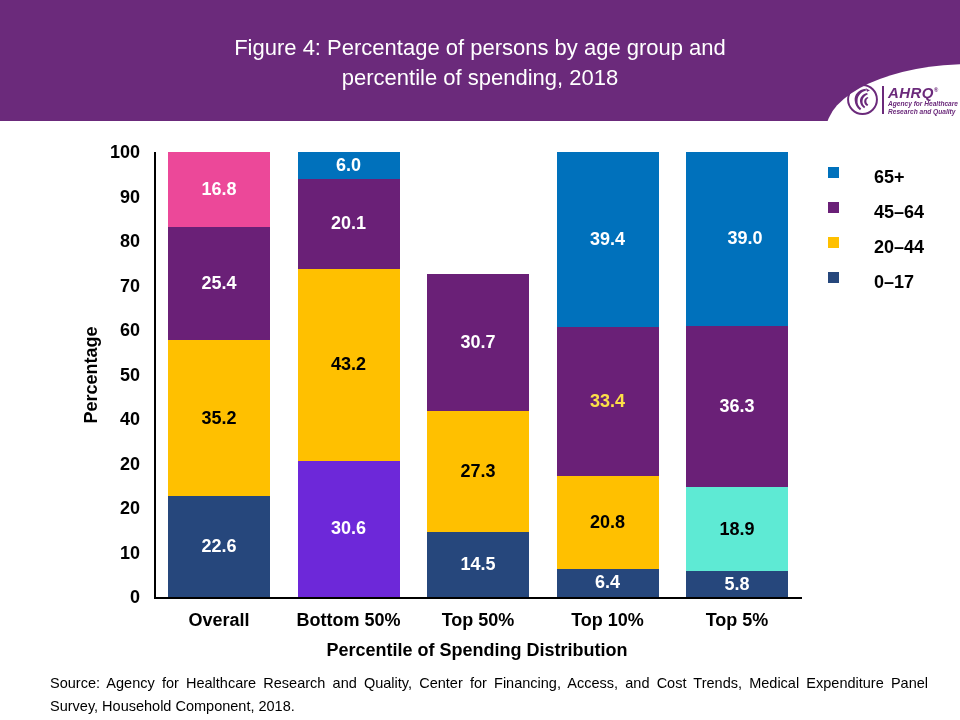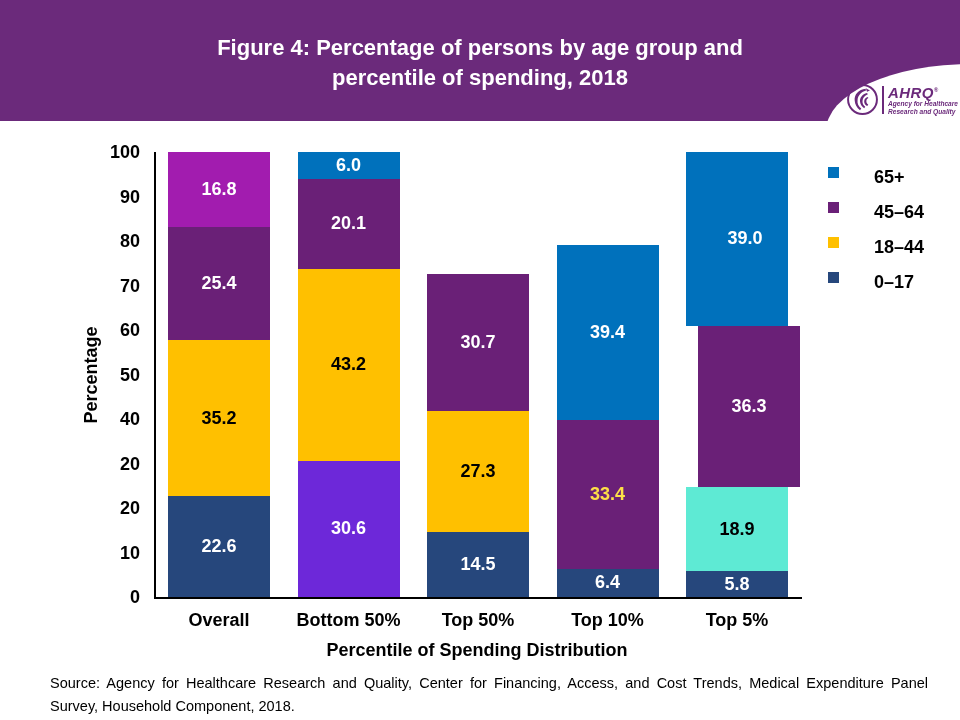--- a/index.html
+++ b/index.html
@@ -4,21 +4,21 @@
 <style>
   html,body{margin:0;padding:0;}
   body{
     width:960px;height:720px;position:relative;overflow:hidden;
     background:#ffffff;font-family:"Liberation Sans",sans-serif;
   }
   
   .banner{position:absolute;left:0;top:0;width:960px;height:121px;overflow:hidden;}
   .banner-title{
     position:absolute;left:0;top:33px;width:100%;text-align:center;
-    color:#ffffff;font-size:22px;font-weight:bold;line-height:30px;
+    color:#ffffff;font-size:22px;font-weight:normal;line-height:30px;
   }
   .logo-ellipse{position:absolute;left:826px;top:64px;width:292px;height:134px;
     background:#ffffff;border-radius:50%;}
   .logo-content{position:absolute;left:846px;top:83px;display:flex;align-items:center;}
   .hhs-eagle{width:33px;height:33px;display:block;}
   .hhs-divider{width:2px;height:28px;margin:0 4px 0 3px;}
   .ahrq-block{font-style:italic;}
   .ahrq-abbrev{font-size:15px;font-weight:bold;letter-spacing:.4px;line-height:15px;}
   .ahrq-reg{font-size:6px;vertical-align:super;}
   .ahrq-tagline{font-size:6.6px;font-weight:bold;line-height:7.6px;}
@@ -98,21 +98,21 @@
     <div class="bar" style="left: 12px;">
       <div class="seg" style="height: 22.6%; background: rgb(38, 71, 124);">
         <span class="seglab" style="color: rgb(255, 255, 255);">22.6</span>
       </div>
       <div class="seg" style="height: 35.2%; background: rgb(255, 192, 0);">
         <span class="seglab" style="color: rgb(0, 0, 0);">35.2</span>
       </div>
       <div class="seg" style="height: 25.4%; background: rgb(106, 32, 119);">
         <span class="seglab" style="color: rgb(255, 255, 255);">25.4</span>
       </div>
-      <div class="seg" style="height: 16.8%; background: #a21caf;">
+      <div class="seg" style="height: 16.8%; background: #ec4899;">
         <span class="seglab" style="color: rgb(255, 255, 255);">16.8</span>
       </div>
     </div>
     <div class="bar" style="left: 141.5px;">
       <div class="seg" style="height: 30.6%; background: #6d28d9;">
         <span class="seglab" style="color: rgb(255, 255, 255);">30.6</span>
       </div>
       <div class="seg" style="height: 43.2%; background: rgb(255, 192, 0);">
         <span class="seglab" style="color: rgb(0, 0, 0);">43.2</span>
       </div>
@@ -131,35 +131,38 @@
         <span class="seglab" style="color: rgb(0, 0, 0);">27.3</span>
       </div>
       <div class="seg" style="height: 30.7%; background: rgb(106, 32, 119);">
         <span class="seglab" style="color: rgb(255, 255, 255);">30.7</span>
       </div>
     </div>
     <div class="bar" style="left: 400.5px;">
       <div class="seg" style="height: 6.4%; background: rgb(38, 71, 124);">
         <span class="seglab" style="color: rgb(255, 255, 255);">6.4</span>
       </div>
+      <div class="seg" style="height: 20.8%; background: rgb(255, 192, 0);">
+        <span class="seglab" style="color: rgb(0, 0, 0);">20.8</span>
+      </div>
       <div class="seg" style="height: 33.4%; background: rgb(106, 32, 119);">
         <span class="seglab" style="color: #fde047;">33.4</span>
       </div>
       <div class="seg" style="height: 39.4%; background: rgb(0, 113, 188);">
         <span class="seglab" style="color: rgb(255, 255, 255);">39.4</span>
       </div>
     </div>
     <div class="bar" style="left: 530px;">
       <div class="seg" style="height: 5.8%; background: rgb(38, 71, 124);">
         <span class="seglab" style="color: rgb(255, 255, 255);">5.8</span>
       </div>
       <div class="seg" style="height: 18.9%; background: #5eead4;">
         <span class="seglab" style="color: rgb(0, 0, 0);">18.9</span>
       </div>
-      <div class="seg" style="height: 36.3%; background: rgb(106, 32, 119); margin-left: 12px;">
+      <div class="seg" style="height: 36.3%; background: rgb(106, 32, 119);">
         <span class="seglab" style="color: rgb(255, 255, 255);">36.3</span>
       </div>
       <div class="seg" style="height: 39%; background: rgb(0, 113, 188);">
         <span class="seglab" style="color: rgb(255, 255, 255); margin-left: 16px;">39.0</span>
       </div>
     </div>
   </div>
 
 <div class="xlabels">
     <div class="catlab" style="left: -7px;">Overall</div>
@@ -174,21 +177,21 @@
     <div class="legend-item">
       <span class="legend-marker" style="background: rgb(0, 113, 188);"></span>
       <span class="legend-label">65+</span>
     </div>
     <div class="legend-item">
       <span class="legend-marker" style="background: rgb(106, 32, 119);"></span>
       <span class="legend-label">45–64</span>
     </div>
     <div class="legend-item">
       <span class="legend-marker" style="background: rgb(255, 192, 0);"></span>
-      <span class="legend-label">18–44</span>
+      <span class="legend-label">20–44</span>
     </div>
     <div class="legend-item">
       <span class="legend-marker" style="background: rgb(38, 71, 124);"></span>
       <span class="legend-label">0–17</span>
     </div>
   </div>
 
 <div class="source">Source: Agency for Healthcare Research and Quality, Center for Financing, Access, and Cost Trends, Medical Expenditure Panel Survey, Household Component, 2018.</div>
 
 </body></html>

